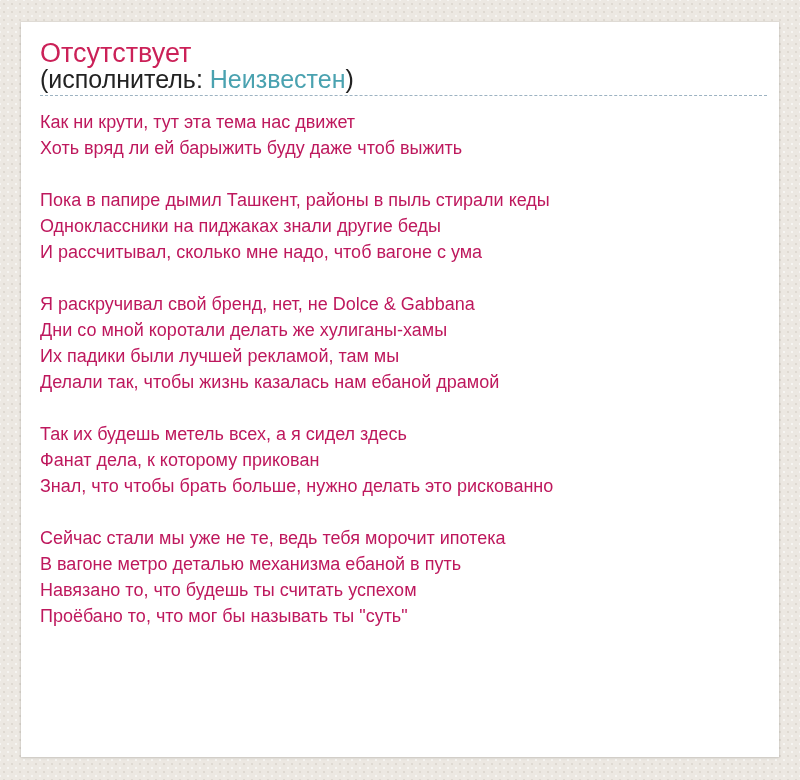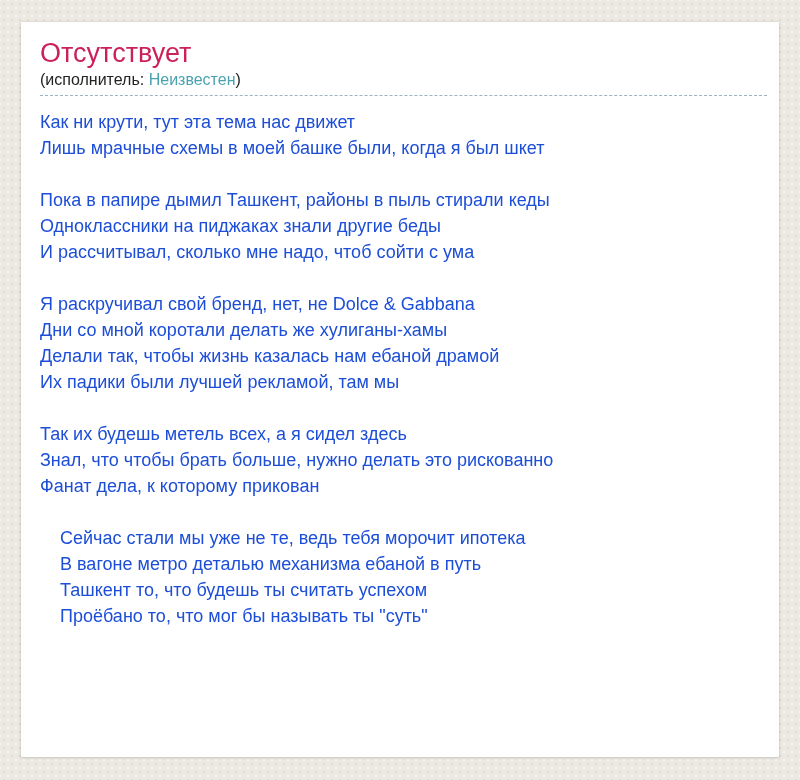--- a/index.html
+++ b/index.html
@@ -25,77 +25,77 @@
     box-shadow: 0 1px 3px rgba(0,0,0,0.13), 0 0 0 1px rgba(0,0,0,0.03);
   }
   h1.title {
     margin: 0;
     font-size: 27px;
     line-height: 30px;
     font-weight: 400;
     color: #cb2158;
   }
   .artist {
-    font-size: 16px;
+    font-size: 25px;
     line-height: 23px;
     color: #222222;
   }
   .artist-link {
     color: #4aa2b0;
     text-decoration: none;
     cursor: pointer;
   }
   .divider {
     border-top: 1px dashed #9db3c2;
     margin-top: 4px;
     height: 0;
   }
   .lyrics {
     margin-top: 13px;
     font-size: 18px;
     line-height: 26px;
-    color: #1d4ed8;
+    color: #be185d;
   }
   .lyrics p { margin: 0 0 26px 0; }
-  .lyrics p:last-child { margin-bottom: 0; margin-left: 20px; }
+  .lyrics p:last-child { margin-bottom: 0; }
   .line { display: block; white-space: pre-wrap; }
 </style>
 </head>
 <body>
 
 <div class="card">
 
   <h1 class="title">Отсутствует</h1>
 
   <div class="artist"><span>(исполнитель: </span><a class="artist-link" href="#">Неизвестен</a><span>)</span></div>
 
   <div class="divider"></div>
 
   <div class="lyrics">
     <p>
       <span class="line">Как ни крути, тут эта тема нас движет</span>
-      <span class="line">Лишь мрачные схемы в моей башке были, когда я был шкет</span>
+      <span class="line">Хоть вряд ли ей барыжить буду даже чтоб выжить</span>
     </p>
     <p>
       <span class="line">Пока в папире дымил Ташкент, районы в пыль стирали кеды</span>
       <span class="line">Одноклассники на пиджаках знали другие беды</span>
-      <span class="line">И рассчитывал, сколько мне надо, чтоб сойти с ума</span>
+      <span class="line">И рассчитывал, сколько мне надо, чтоб вагоне с ума</span>
     </p>
     <p>
       <span class="line">Я раскручивал свой бренд, нет, не Dolce &amp; Gabbana</span>
       <span class="line">Дни со мной коротали делать же хулиганы-хамы</span>
+      <span class="line">Их падики были лучшей рекламой, там мы</span>
       <span class="line">Делали так, чтобы жизнь казалась нам ебаной драмой</span>
-      <span class="line">Их падики были лучшей рекламой, там мы</span>
     </p>
     <p>
       <span class="line">Так их будешь метель всех, а я сидел здесь</span>
+      <span class="line">Фанат дела, к которому прикован</span>
       <span class="line">Знал, что чтобы брать больше, нужно делать это рискованно</span>
-      <span class="line">Фанат дела, к которому прикован</span>
     </p>
     <p>
       <span class="line">Сейчас стали мы уже не те, ведь тебя морочит ипотека</span>
       <span class="line">В вагоне метро деталью механизма ебаной в путь</span>
-      <span class="line">Ташкент то, что будешь ты считать успехом</span>
+      <span class="line">Навязано то, что будешь ты считать успехом</span>
       <span class="line">Проёбано то, что мог бы называть ты "суть"</span>
     </p>
   </div>
 
 </div>
 
 </body></html>

